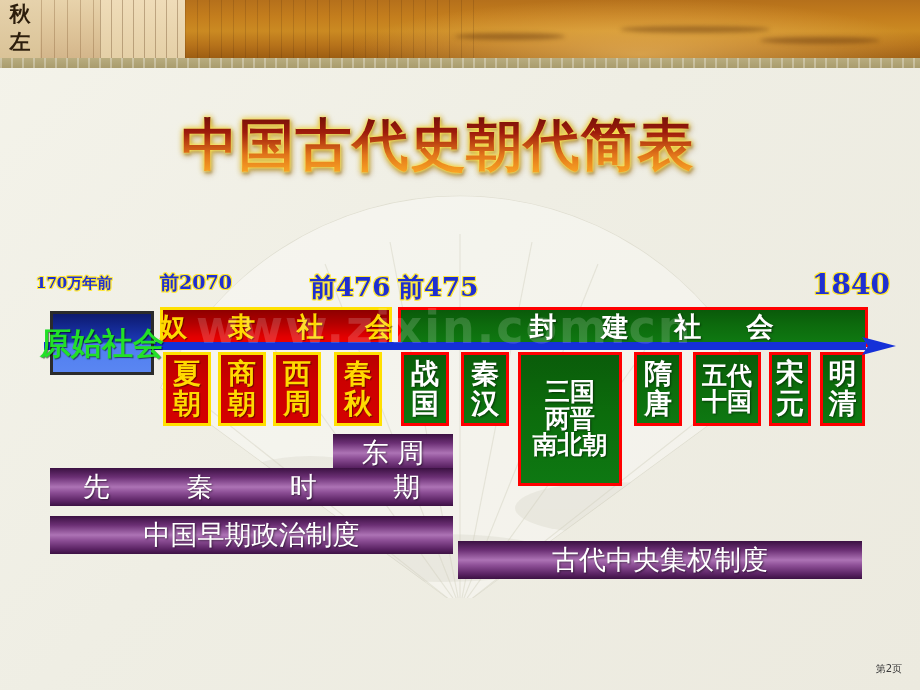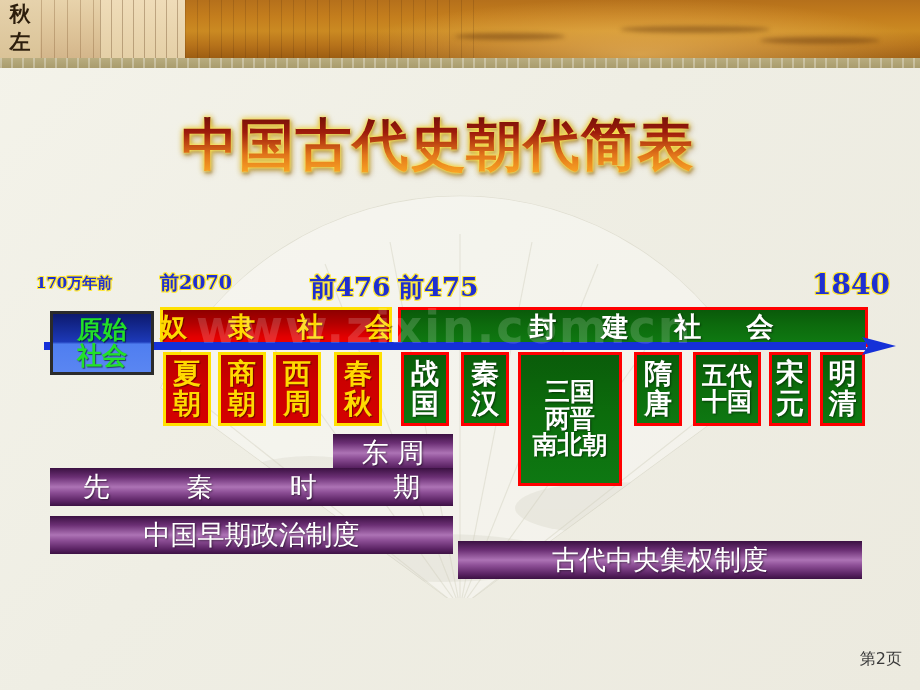--- a/index.html
+++ b/index.html
@@ -188,24 +188,24 @@
     font-size: 27px;
     letter-spacing: 18px;
     text-indent: 18px;
     text-shadow: 1px 1px 2px rgba(0,0,0,.55);
     padding-left: 37px;
   }
   .band-primitive {
     background: linear-gradient(to bottom, #0d1a6e 0%, #1c39b8 48%, #4f7ef0 52%, #5a86f2 100%);
     border: 3px solid #2b2b2b;
     color: #22e028;
-    font-size: 25px;
+    font-size: 31px;
     line-height: 26px;
     text-align: center;
-    flex-direction: column;
+    flex-direction: row;
     text-shadow: 1px 1px 1px rgba(0,0,0,.55);
     z-index: 7;
   }
 
   
   .dyn-box {
     position: absolute;
     box-sizing: border-box;
     display: flex;
     flex-direction: column;
@@ -246,23 +246,23 @@
     font-size: 27px;
     white-space: nowrap;
     text-shadow: 1px 1px 2px rgba(0,0,0,.5);
   }
   .purple-bar.spaced { letter-spacing: 34px; text-indent: 34px; }
 
   
   #page-number {
     position: absolute;
     right: 18px;
-    bottom: 20px;
+    bottom: 14px;
     font-family: "DejaVu Sans", "Liberation Sans", sans-serif;
-    font-size: 16px;
+    font-size: 10px;
     color: #3a3a3a;
     white-space: nowrap;
     text-align: right;
   }
 
   
   .site-watermark {
     position: absolute;
     left: 196px;
     top: 300px;

